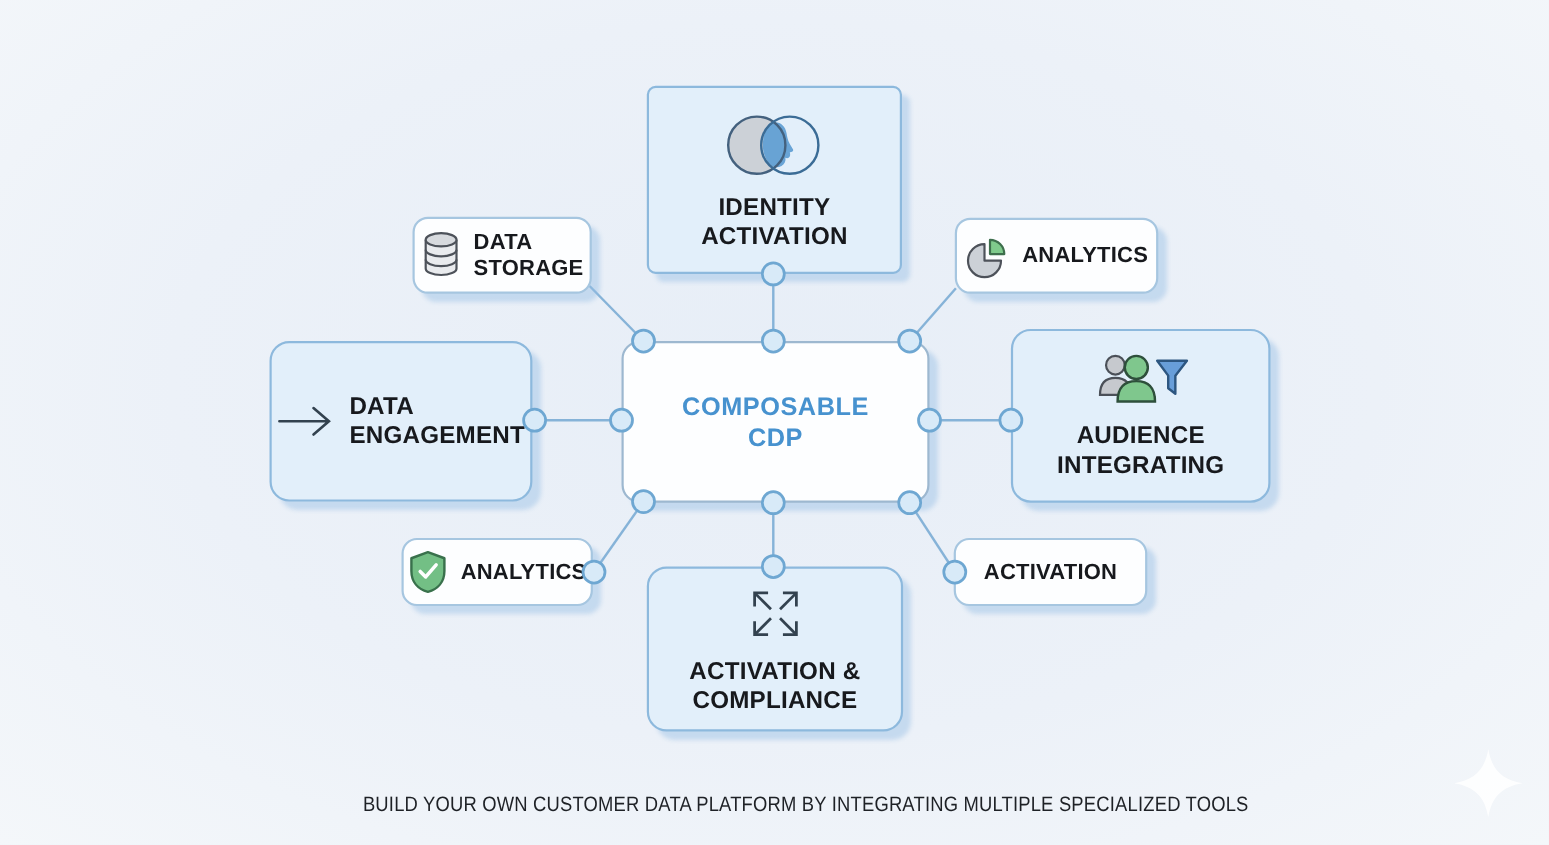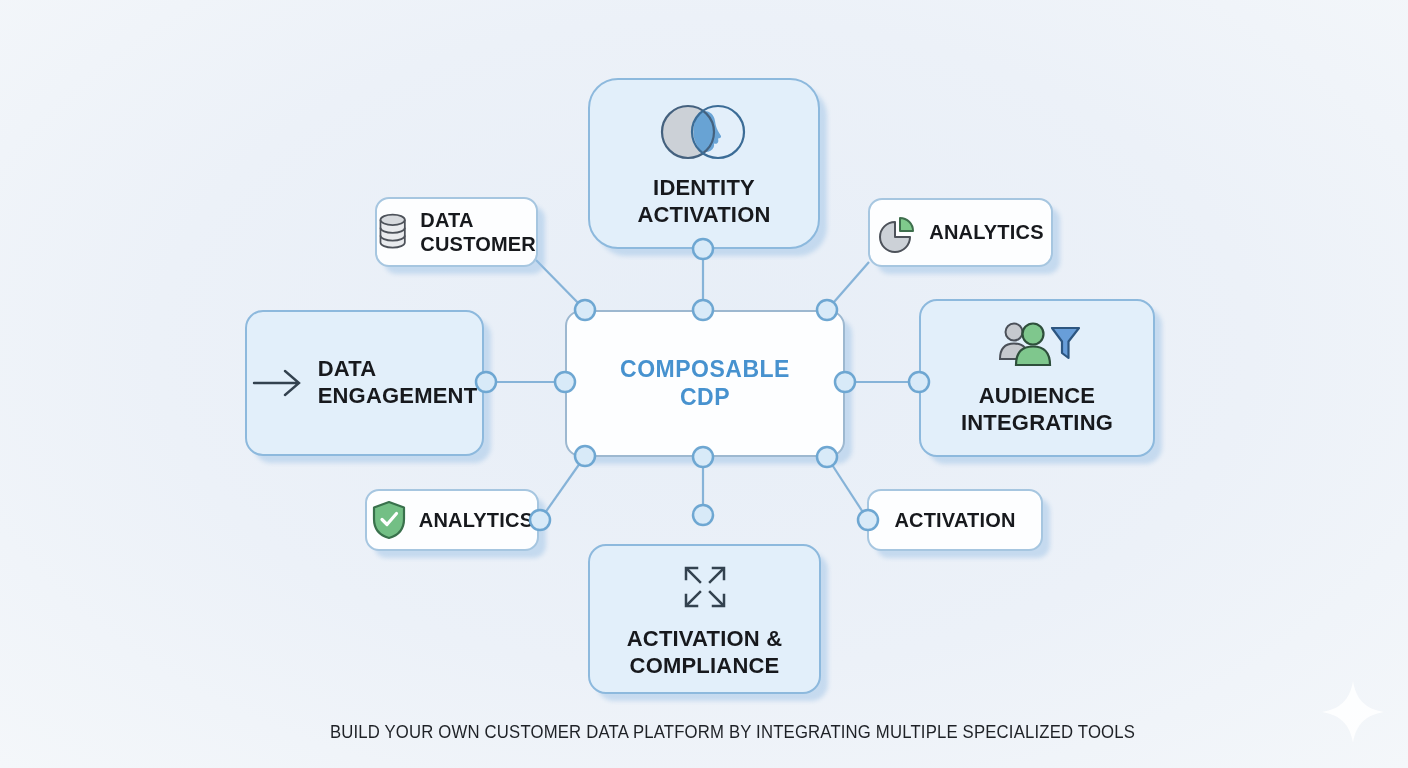--- a/index.html
+++ b/index.html
@@ -50,21 +50,21 @@
       <line x1="536" y1="260" x2="585" y2="310"></line>
       <line x1="869" y1="262" x2="827" y2="310"></line>
       <line x1="486" y1="382" x2="565" y2="382"></line>
       <line x1="919" y1="382" x2="845" y2="382"></line>
       <line x1="540" y1="520" x2="585" y2="456"></line>
       <line x1="703" y1="515" x2="703" y2="457"></line>
       <line x1="868" y1="520" x2="827" y2="457"></line>
     </g>
   </svg>
 
-  <div class="box blue" id="box-identity" style="left:588px;top:78px;width:232px;height:171px;border-radius:30px;">
+  <div class="box blue" id="box-identity" style="left:588px;top:78px;width:232px;height:171px;border-radius:8px;">
     <svg class="icon icon-margin" width="94" height="66" viewBox="0 0 94 66">
       <circle cx="31" cy="33" r="26" fill="#c7c9ce" fill-opacity="0.8"></circle>
       <circle cx="61" cy="33" r="26" fill="#e4f0fa" fill-opacity="0.45"></circle>
       <path d="M43 13 C51 10,57 15,58 22 C58.5 25,59 28,61 32 L64 37 C64.5 38.5,63 39.5,61 39.5 C61.5 41.5,61.5 43,60.5 44 C59.5 45,58 45,57 44.5 C57.5 47.5,56.5 50,53.5 51.8 C50 53.8,46 53.3,43.5 51 C39.5 47,36.5 40.5,36.5 33.5 C36.5 25,39 16.5,43 13 Z" fill="#5e9dd3" fill-opacity="0.92"></path>
       <circle cx="31" cy="33" r="26" fill="none" stroke="#44617e" stroke-width="2.2"></circle>
       <circle cx="61" cy="33" r="26" fill="none" stroke="#3b6c96" stroke-width="2.2"></circle>
     </svg>
     <div class="label big">
       <div>IDENTITY</div>
       <div>ACTIVATION</div>
@@ -73,21 +73,21 @@
 
   <div class="box white row" id="box-storage" style="left:375px;top:197px;width:163px;height:70px;border-radius:14px;">
     <svg class="icon" width="36" height="46" viewBox="0 0 36 46">
       <path d="M4 9 V35 A14 6 0 0 0 32 35 V9" fill="#e9ebee" stroke="#4d525a" stroke-width="2"></path>
       <ellipse cx="18" cy="9" rx="14" ry="6" fill="#d7dade" stroke="#4d525a" stroke-width="2"></ellipse>
       <path d="M4 18 A14 6 0 0 0 32 18" fill="none" stroke="#4d525a" stroke-width="2"></path>
       <path d="M4 27 A14 6 0 0 0 32 27" fill="none" stroke="#4d525a" stroke-width="2"></path>
     </svg>
     <div class="label small">
       <div>DATA</div>
-      <div>CUSTOMER</div>
+      <div>STORAGE</div>
     </div>
   </div>
 
   <div class="box white row" id="box-analytics-top" style="left:868px;top:198px;width:185px;height:69px;border-radius:14px;">
     <svg class="icon" width="40" height="42" viewBox="0 0 40 42">
       <path d="M18 25 L18 10 A15 15 0 1 0 33 25 Z" fill="#ccd1d7" stroke="#4d525a" stroke-width="2" stroke-linejoin="round"></path>
       <path d="M23 19 L23 6 A13 13 0 0 1 36 19 Z" fill="#7fca8c" stroke="#3e6f4d" stroke-width="2" stroke-linejoin="round"></path>
     </svg>
     <div class="label small">ANALYTICS</div>
   </div>
@@ -128,21 +128,21 @@
       <path d="M18 2 L33 7.5 V19 C33 29 27 35.5 18 38 C9 35.5 3 29 3 19 V7.5 Z" fill="#73bf85" stroke="#39714c" stroke-width="2.2" stroke-linejoin="round"></path>
       <path d="M11 19.5 L16 24.5 L25.5 13.5" fill="none" stroke="#ffffff" stroke-width="3.2" stroke-linecap="round" stroke-linejoin="round"></path>
     </svg>
     <div class="label small">ANALYTICS</div>
   </div>
 
   <div class="box white" id="box-compliance" style="left:867px;top:489px;width:176px;height:62px;border-radius:14px;">
     <div class="label small">ACTIVATION</div>
   </div>
 
-  <div class="box blue" id="box-activation" style="left:588px;top:515px;width:233px;height:150px;border-radius:18px;margin-top:29px;">
+  <div class="box blue" id="box-activation" style="left:588px;top:515px;width:233px;height:150px;border-radius:18px;">
     <svg class="icon icon-margin" width="58" height="58" viewBox="0 0 58 58">
       <g fill="none" stroke="#33424f" stroke-width="2.5" stroke-linecap="square">
         <path d="M10 21 V10 H21"></path>
           <path d="M12 12 L24 24"></path>
         <path d="M37 10 H48 V21"></path>
           <path d="M46 12 L34 24"></path>
         <path d="M48 37 V48 H37"></path>
           <path d="M46 46 L34 34"></path>
         <path d="M21 48 H10 V37"></path>
           <path d="M12 46 L24 34"></path>

